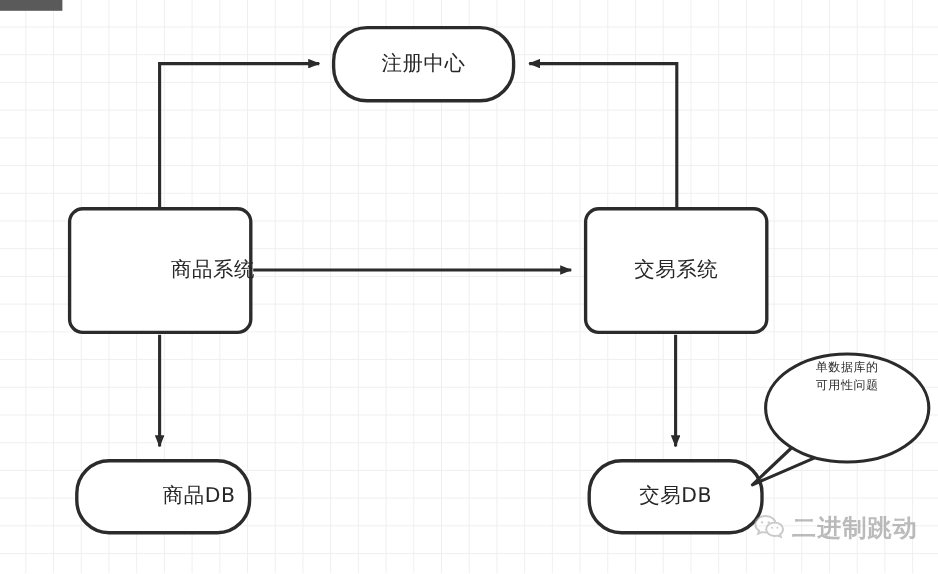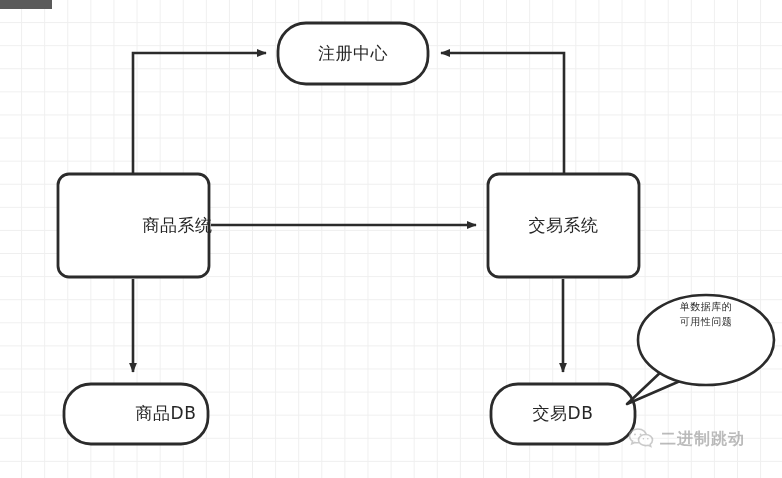--- a/index.html
+++ b/index.html
@@ -76,21 +76,21 @@
     top: 427px;
     opacity: 0.6;
   }
   .wm-text {
     font-size: 16px;
     font-weight: bold;
     color: #9a9a9a;
     letter-spacing: 1px;
   }
   .wm-text-right {
-    font-size: 16px;
+    font-size: 20px;
     font-weight: bold;
     color: #8e8e8e;
     letter-spacing: 1px;
   }
   .wm-mark {
     display: inline-block;
     line-height: 1;
   }
 </style>
 </head>

